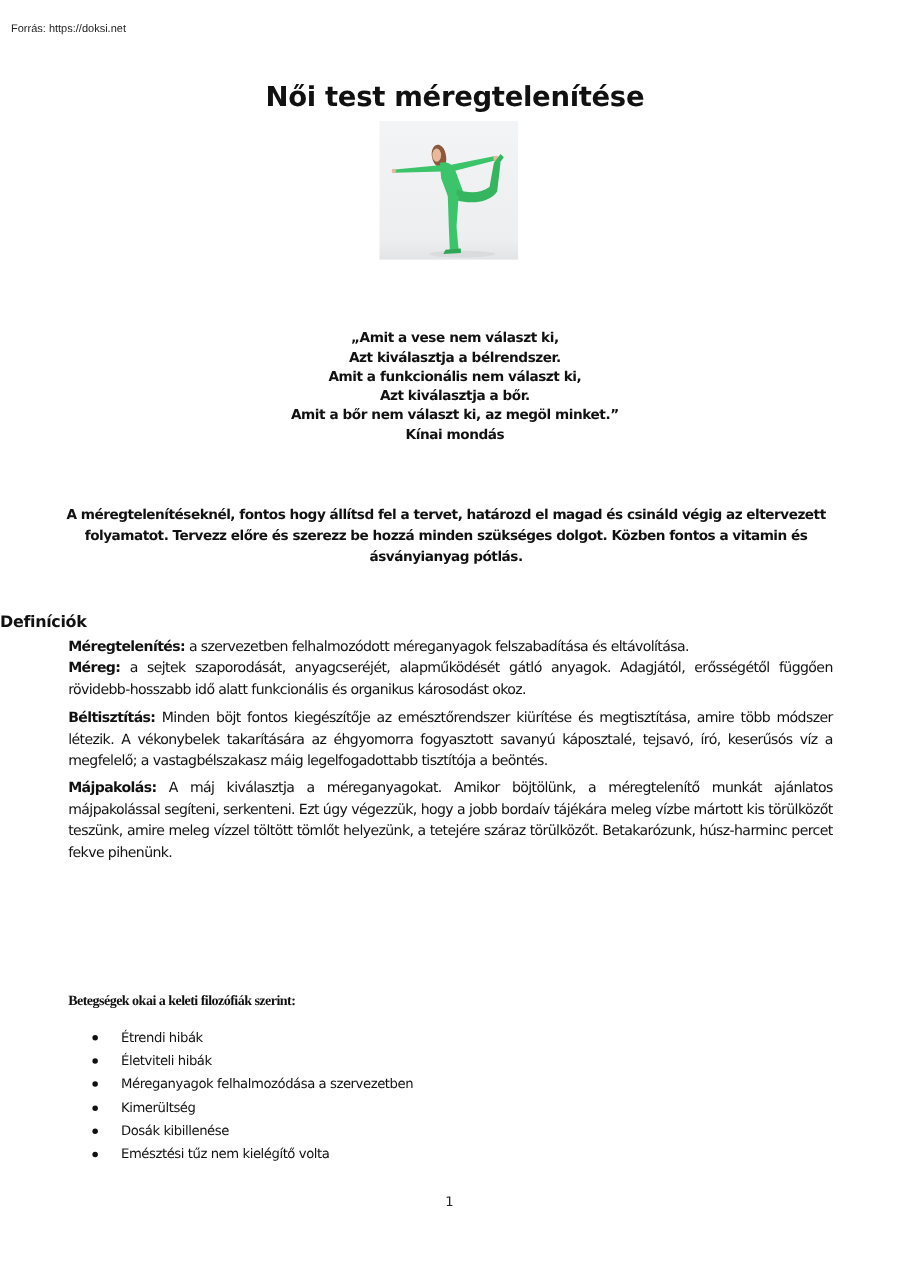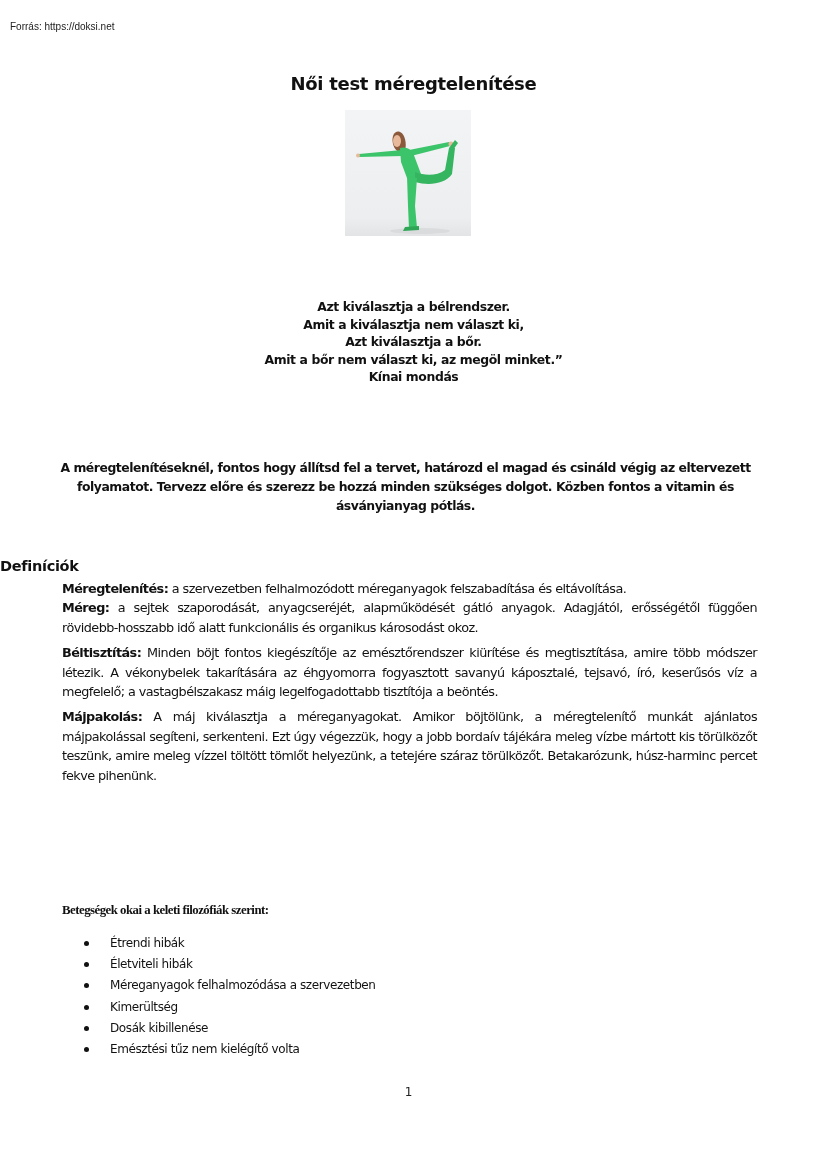--- a/index.html
+++ b/index.html
@@ -1,21 +1,21 @@
 <!DOCTYPE html>
 <html><head>
   <meta charset="utf-8">
   <style>
     * { box-sizing: border-box; margin: 0; padding: 0; }
     html, body { width: 827px; height: 1170px; background: #ffffff; overflow: hidden; }
     body { position: relative; font-family: "Liberation Sans", "DejaVu Sans", sans-serif; color: #111; }
 
     .source { position: absolute; left: 10px; top: 21px; font-size: 10px; color: #222; font-family: "Liberation Sans", sans-serif; }
 
-    .title { position: absolute; left: 0; width: 827px; top: 73px; text-align: center; font-size: 18px; font-weight: bold; color: #111; font-family: "DejaVu Sans", sans-serif; letter-spacing: -0.3px; }
+    .title { position: absolute; left: 0; width: 827px; top: 73px; text-align: center; font-size: 25px; font-weight: bold; color: #111; font-family: "DejaVu Sans", sans-serif; letter-spacing: -0.3px; }
 
     .figure { position: absolute; left: 345px; top: 110px; width: 126px; height: 126px; background: linear-gradient(180deg, #f3f4f6 0%, #eceef0 85%, #e2e4e6 100%); overflow: hidden; }
     .figure svg { width: 100%; height: 100%; display: block; }
 
     .quote { position: absolute; left: 0; width: 827px; top: 298px; text-align: center; font-size: 12.4px; font-weight: bold; line-height: 17.6px; font-family: "DejaVu Sans", sans-serif; letter-spacing: -0.4px; }
 
     .intro { position: absolute; left: 52px; width: 707px; top: 458px; text-align: center; font-size: 12.4px; font-weight: bold; line-height: 19px; font-family: "DejaVu Sans", sans-serif; letter-spacing: -0.45px; }
 
     .section-heading { position: absolute; left: 0; width: 815px; top: 558px; text-align: left; font-size: 14.5px; font-weight: bold; font-family: "DejaVu Sans", sans-serif; letter-spacing: -0.3px; }
 
@@ -57,22 +57,23 @@
 
     <path d="M70 62 C80 66 92 66 100 60 L104 38 L110 38 L107 64 C100 74 84 76 70 72 Z" fill="#35b560"></path>
     <path d="M104 38 L110 30 L113 33 L108 40 Z" fill="#35b560"></path>
 
     <path d="M62 66 L72 68 L70 96 L72 118 L64 119 L63 96 Z" fill="#3cc46a"></path>
     <path d="M60 117 L74 116 L74 120 L58 121 Z" fill="#2fa656"></path>
   </svg>
 </div>
 
 <div class="quote">
+  <div>„Amit a vese nem választ ki,</div>
   <div>Azt kiválasztja a bélrendszer.</div>
-  <div>Amit a kiválasztja nem választ ki,</div>
+  <div>Amit a funkcionális nem választ ki,</div>
   <div>Azt kiválasztja a bőr.</div>
   <div>Amit a bőr nem választ ki, az megöl minket.”</div>
   <div>Kínai mondás</div>
 </div>
 
 <p class="intro">A méregtelenítéseknél, fontos hogy állítsd fel a tervet, határozd el magad és csináld végig az eltervezett folyamatot. Tervezz előre és szerezz be hozzá minden szükséges dolgot. Közben fontos a vitamin és ásványianyag pótlás.</p>
 
 <h2 class="section-heading">Definíciók</h2>
 
 <div class="defs">

